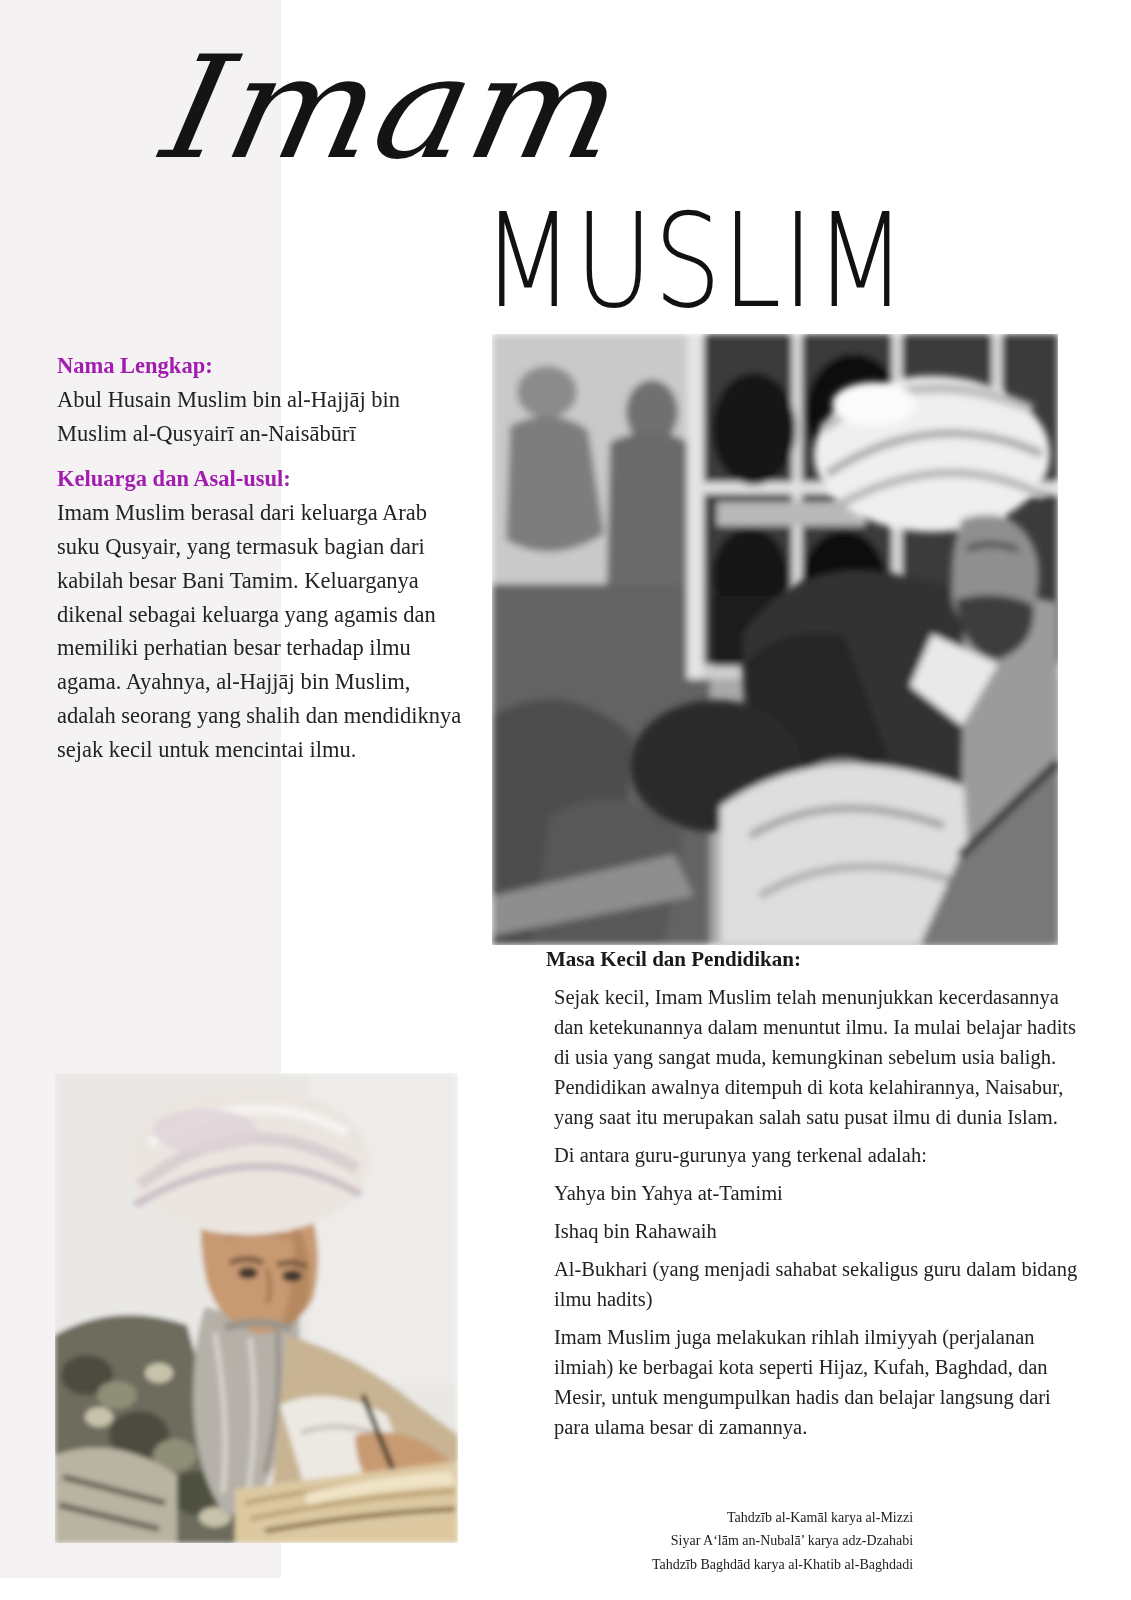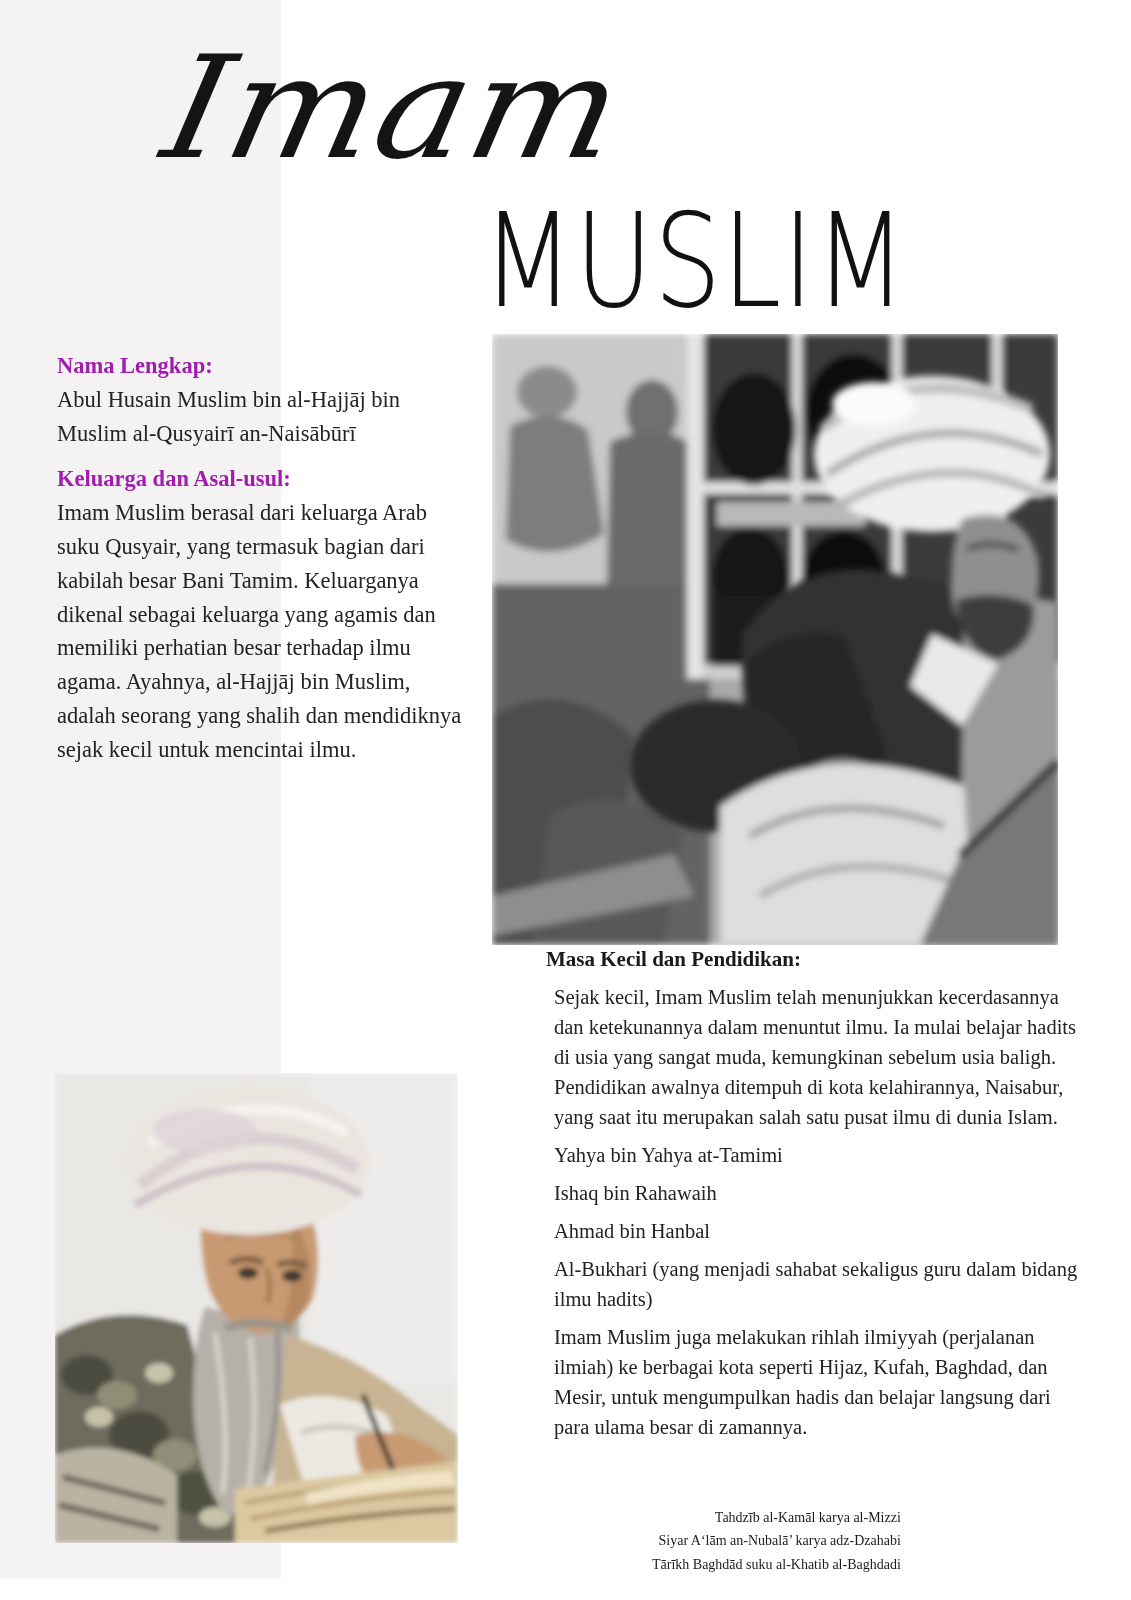--- a/index.html
+++ b/index.html
@@ -135,23 +135,23 @@
     </div>
     <div class="sec">
       <h3>Keluarga dan Asal-usul:</h3>
       <p>Imam Muslim berasal dari keluarga Arab suku Qusyair, yang termasuk bagian dari kabilah besar Bani Tamim. Keluarganya dikenal sebagai keluarga yang agamis dan memiliki perhatian besar terhadap ilmu agama. Ayahnya, al-Hajjāj bin Muslim, adalah seorang yang shalih dan mendidiknya sejak kecil untuk mencintai ilmu.</p>
     </div>
   </section>
 
   <section class="right-col">
     <h3>Masa Kecil dan Pendidikan:</h3>
     <p>Sejak kecil, Imam Muslim telah menunjukkan kecerdasannya dan ketekunannya dalam menuntut ilmu. Ia mulai belajar hadits di usia yang sangat muda, kemungkinan sebelum usia baligh. Pendidikan awalnya ditempuh di kota kelahirannya, Naisabur, yang saat itu merupakan salah satu pusat ilmu di dunia Islam.</p>
+    <p>Di antara guru-gurunya yang terkenal adalah:</p>
     <p>Yahya bin Yahya at-Tamimi</p>
     <p>Ishaq bin Rahawaih</p>
-    <p>Ahmad bin Hanbal</p>
     <p>Al-Bukhari (yang menjadi sahabat sekaligus guru dalam bidang ilmu hadits)</p>
     <p>Imam Muslim juga melakukan rihlah ilmiyyah (perjalanan ilmiah) ke berbagai kota seperti Hijaz, Kufah, Baghdad, dan Mesir, untuk mengumpulkan hadis dan belajar langsung dari para ulama besar di zamannya.</p>
   </section>
 
   <figure class="color-figure" aria-label="Ilustrasi ulama tua bersurban menulis kitab dengan pena">
     <svg viewBox="0 0 403 470" preserveAspectRatio="none">
       <defs>
         <filter id="b2" x="-10%" y="-10%" width="120%" height="120%">
             <feGaussianBlur stdDeviation="2.5"></feGaussianBlur>
           </filter>
@@ -202,16 +202,16 @@
         <path d="M195,446 Q300,424 400,418" stroke="#b59a6c" stroke-width="4" fill="none"></path>
         <path d="M210,458 Q310,440 400,436" stroke="#8a7348" stroke-width="5" fill="none"></path>
         <path d="M250,420 Q330,402 398,398 L400,412 Q320,416 252,432 Z" fill="#f0e4c6"></path>
       </g>
     </svg>
   </figure>
 
   <footer class="refs">
     <div>Tahdzīb al-Kamāl karya al-Mizzi</div>
     <div>Siyar A‘lām an-Nubalā’ karya adz-Dzahabi</div>
-    <div>Tārīkh Baghdād suku al-Khatib al-Baghdadi</div>
+    <div>Tahdzīb Baghdād karya al-Khatib al-Baghdadi</div>
   </footer>
 
 </div>
 
 </body></html>

